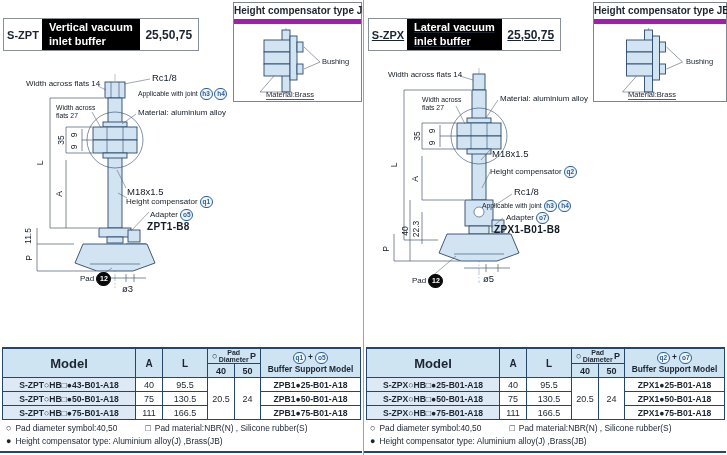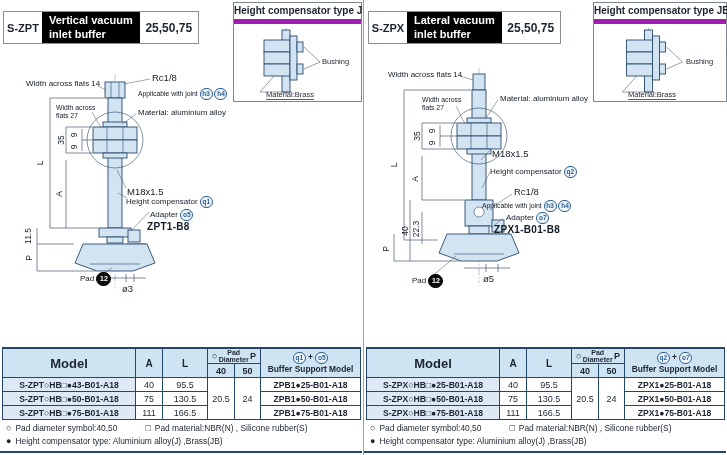--- a/index.html
+++ b/index.html
@@ -1,21 +1,21 @@
 <!DOCTYPE html>
 <html><head>
 <meta charset="utf-8">
 <style>
   html,body{margin:0;padding:0;}
   body{width:727px;height:455px;background:#fff;font-family:"Liberation Sans",sans-serif;color:#1c2430;position:relative;overflow:hidden;}
   .panel{position:absolute;top:0;width:363px;height:455px;background:#fff;}
   .vline{position:absolute;left:363px;top:0;width:1px;height:455px;background:#9aa4ad;}
 
   
-  .hdr{position:absolute;top:11px;display:flex;align-items:stretch;border:1px solid #8a9099;background:#fff;height:31px;}
+  .hdr{position:absolute;top:18px;display:flex;align-items:stretch;border:1px solid #8a9099;background:#fff;height:31px;}
   .hdr-code{width:38px;display:flex;align-items:center;justify-content:center;font-weight:bold;font-size:11px;}
   .hdr-title{background:#000;color:#fff;font-weight:bold;font-size:11px;line-height:1.2;padding:2px 7px;display:flex;flex-direction:column;justify-content:center;}
   .hdr-sizes{width:58px;display:flex;align-items:center;justify-content:center;font-weight:bold;font-size:12px;}
 
   
   .inset{position:absolute;top:2px;width:127px;height:98px;border:1px solid #7d858e;background:#fff;}
   .inset-title{height:16px;line-height:16px;border-bottom:5px solid #a21caf;font-size:10px;font-weight:bold;text-align:center;white-space:nowrap;}
   .inset-body{position:relative;width:100%;height:80px;text-decoration:underline;}
   .inset-lbl{position:absolute;font-size:7.5px;color:#1c2430;white-space:nowrap;}
 
@@ -247,21 +247,21 @@
     </div>
     <div class="note-row">
       <span class="sym">●</span>
       <span>Height compensator type: Aluminium alloy(J) ,Brass(JB)</span>
     </div>
   </div>
 </div>
 
 <div class="panel" style="left:364px;">
 
-  <div class="hdr" style="left:4px;">
+  <div class="hdr" style="left:4px;text-decoration:underline;">
     <div class="hdr-code">S-ZPX</div>
     <div class="hdr-title">
       <span>Lateral vacuum</span>
       <span>inlet buffer</span>
     </div>
     <div class="hdr-sizes">25,50,75</div>
   </div>
 
   <div class="inset" style="left:229px;width:132px;">
     <div class="inset-title">Height compensator type JB</div>

